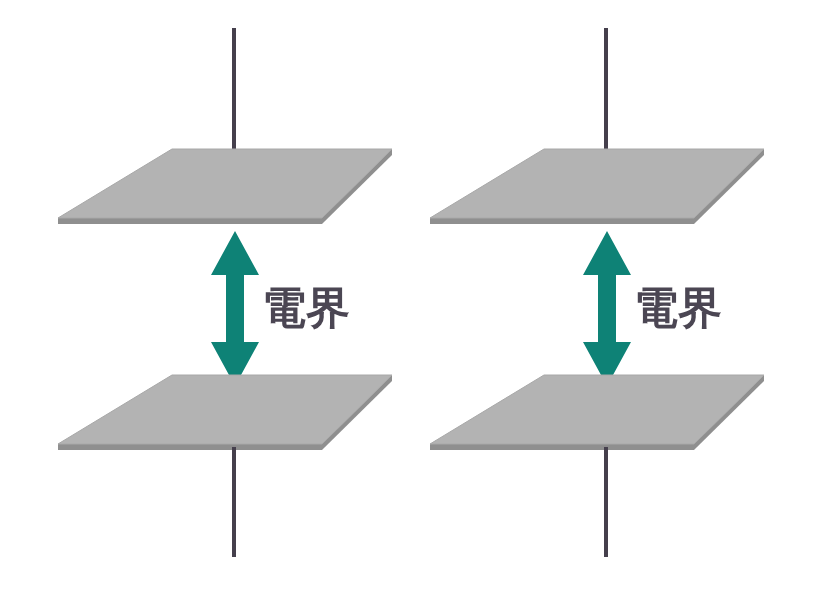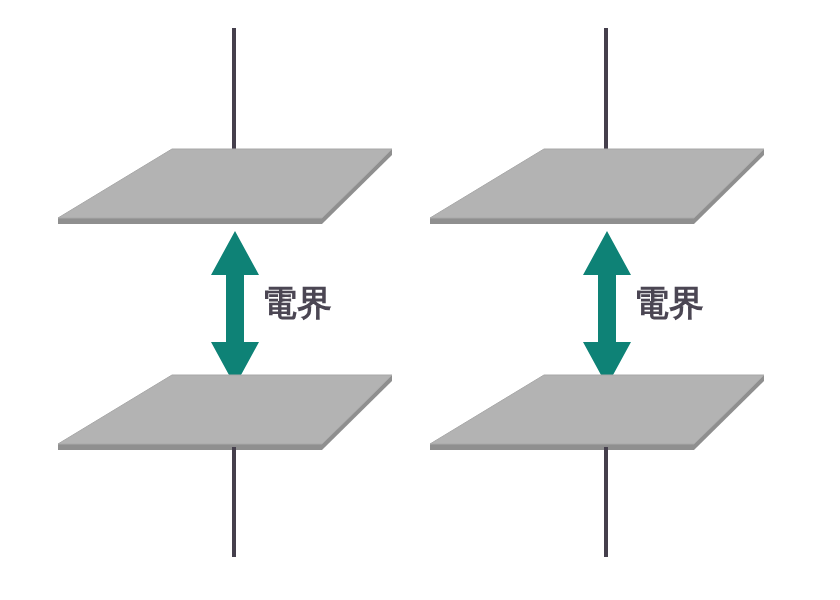--- a/index.html
+++ b/index.html
@@ -23,21 +23,21 @@
     left: 0;
     top: 0;
     width: 840px;
     height: 600px;
     display: block;
   }
   .field-label {
     position: absolute;
     font-family: "DejaVu Sans", "Liberation Sans", sans-serif;
     font-weight: 700;
-    font-size: 35px;
+    font-size: 44px;
     line-height: 1;
     letter-spacing: 0px;
     color: #4b4653;
     white-space: nowrap;
     user-select: none;
   }
 </style>
 </head>
 <body>
 

